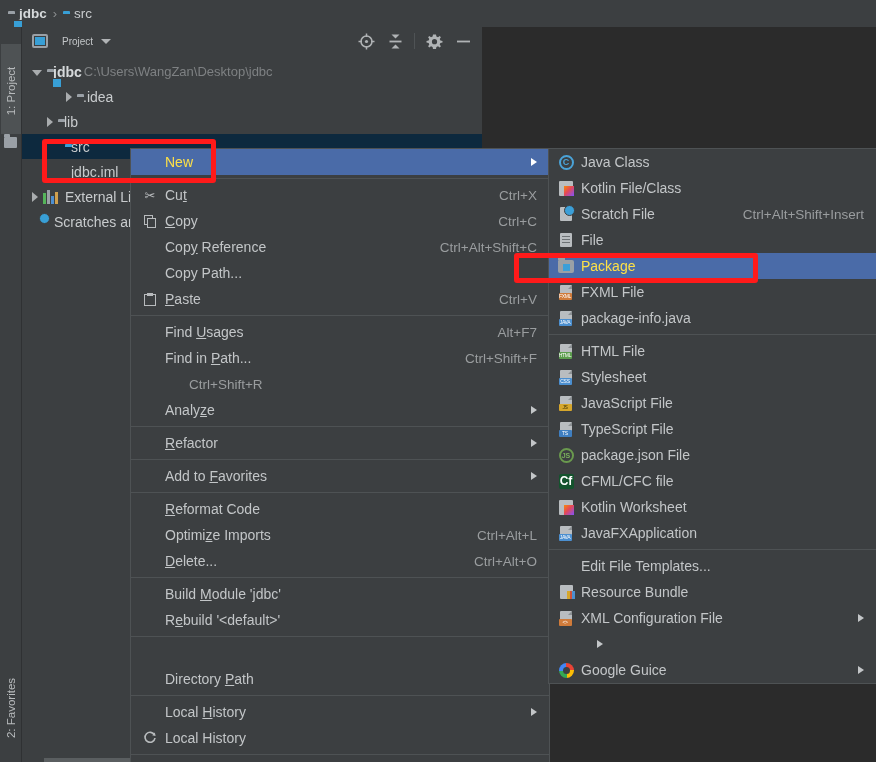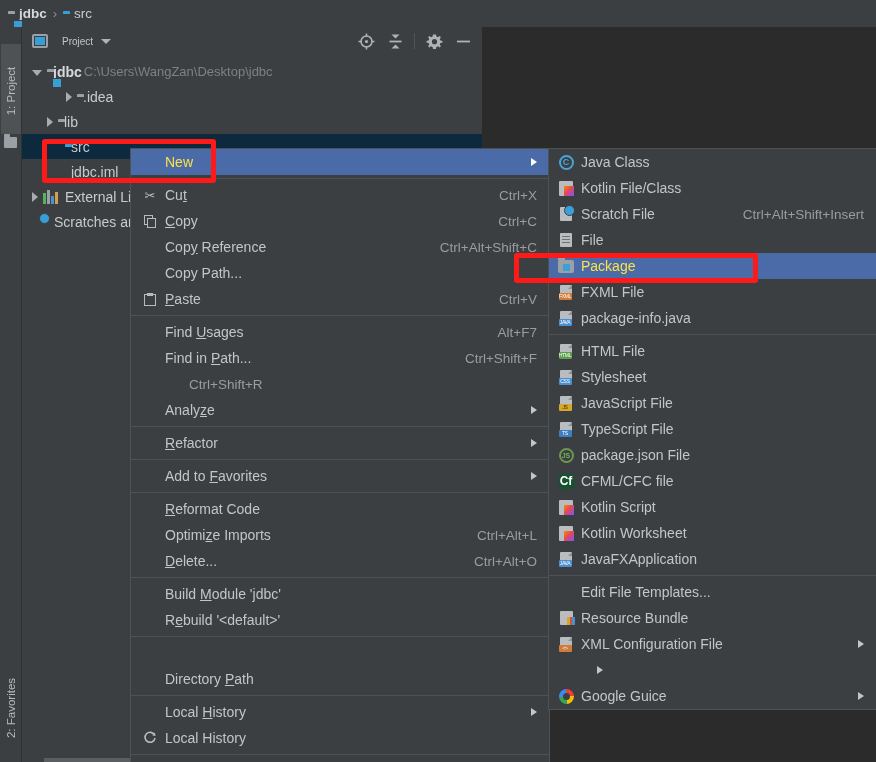--- a/index.html
+++ b/index.html
@@ -673,26 +673,20 @@
       <span class="mi-label">package.json File</span>
     </div>
 
     <div class="mi">
       <span class="mi-icon">
           <span class="ci-cfml">Cf</span>
         </span>
       <span class="mi-label">CFML/CFC file</span>
     </div>
 
-    <div class="mi">
-      <span class="mi-icon">
-          <span class="ci-kotlin"></span>
-        </span>
-      <span class="mi-label">Kotlin Script</span>
-    </div>
 
     <div class="mi">
       <span class="mi-icon">
           <span class="ci-kotlin"></span>
         </span>
       <span class="mi-label">Kotlin Worksheet</span>
     </div>
 
     <div class="mi">
       <span class="mi-icon">

